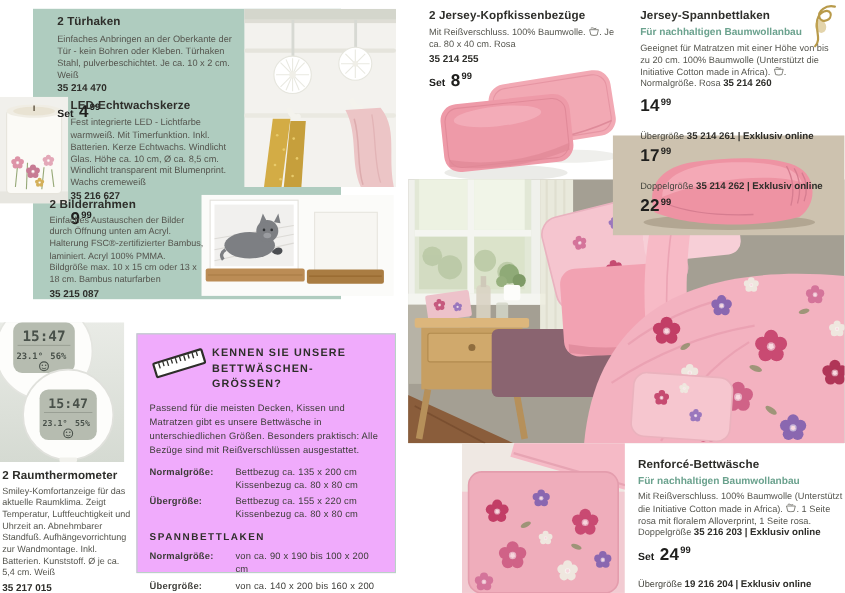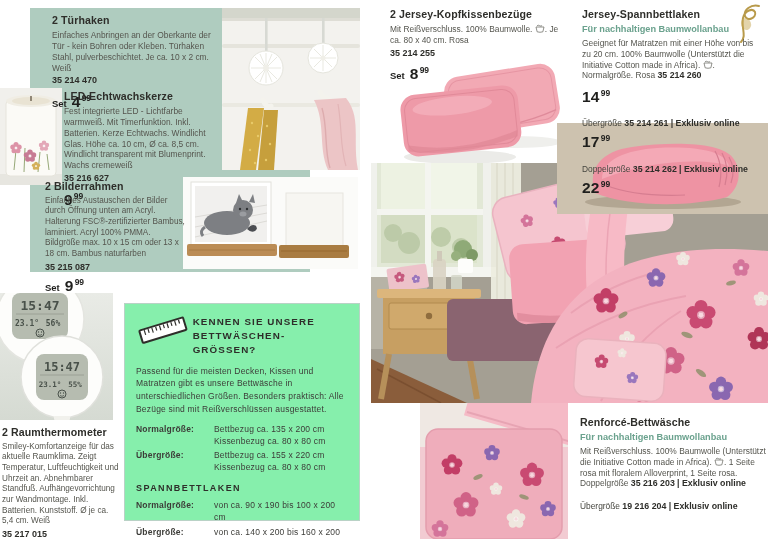--- a/index.html
+++ b/index.html
@@ -18,21 +18,21 @@
   .p-desc{color:#55554e;}
   .p-sku{font-weight:bold;font-size:9px;color:#2e2e2a;margin-top:2px;}
   .b{font-weight:bold;color:#2e2e2a;font-size:8.8px;}
   .price-row{margin-top:5px;color:#1f1f1d;}
   .pfx{font-weight:bold;font-size:9.5px;margin-right:5px;}
   .pint{font-weight:bold;font-size:15.5px;letter-spacing:.2px;}
   .psup{font-weight:bold;font-size:8.5px;vertical-align:6px;margin-left:1px;}
   .variant{margin-top:11px;}
   .wash-ic{display:inline-block;vertical-align:-1px;}
   
-  .infobox{left:124px;top:303px;width:236px;height:218px;background:#86efac;
+  .infobox{left:124px;top:303px;width:236px;height:218px;background:#f0abfc;
            border:1px solid #b9d2c6;box-sizing:border-box;padding:9px 11px;z-index:5;}
   .ib-head{display:flex;align-items:flex-start;gap:5px;}
   .ib-title{font-weight:bold;font-size:9.8px;letter-spacing:1.1px;color:#2e2e2a;line-height:1.45;padding-top:2px;}
   .ib-intro{font-size:8.5px;line-height:1.5;color:#3c3c38;margin-top:7px;letter-spacing:.2px;}
   .ib-table{margin-top:8px;font-size:8.5px;color:#3c3c38;letter-spacing:.2px;}
   .ib-row{display:flex;margin-bottom:3px;}
   .ib-label{width:78px;font-weight:bold;flex:none;}
   .ib-val{flex:1;line-height:1.4;}
   .ib-sec{font-weight:bold;font-size:9px;letter-spacing:1.4px;color:#2e2e2a;margin:9px 0 7px;}
   svg text{font-family:"DejaVu Sans Mono",monospace;}
@@ -72,23 +72,20 @@
     <div class="p-sku">35 216 627</div>
     <div class="price-row">
       <span class="pint">9</span><span class="psup">99</span>
     </div>
   </div>
 
   <div class="abs pblock" style="left:45px;top:180px;width:142px;">
     <div class="p-title">2 Bilderrahmen</div>
     <div class="p-desc" style="font-size:8.2px">Einfaches Austauschen der Bilder durch Öffnung unten am Acryl. Halterung FSC®-zertifizierter Bambus, laminiert. Acryl 100% PMMA. Bildgröße max. 10 x 15 cm oder 13 x 18 cm. Bambus naturfarben</div>
     <div class="p-sku">35 215 087</div>
-    <div class="price-row" style="margin-top:3px">
-      <span class="pfx">Set</span><span class="pint">9</span><span class="psup">99</span>
-    </div>
   </div>
 
   <div class="abs pblock" style="left:2px;top:426px;width:117px;">
     <div class="p-title">2 Raumthermometer</div>
     <div class="p-desc" style="font-size:8.2px">Smiley-Komfortanzeige für das aktuelle Raumklima. Zeigt Temperatur, Luftfeuchtigkeit und Uhrzeit an. Abnehmbarer Standfuß. Aufhängevorrichtung zur Wandmontage. Inkl. Batterien. Kunststoff. Ø je ca. 5,4 cm. Weiß</div>
     <div class="p-sku">35 217 015</div>
 
   </div>
 
   <div class="abs pblock" style="left:390px;top:8px;width:172px;">
@@ -149,20 +146,23 @@
       <span>Mit Reißverschluss. 100% Baumwolle (Unterstützt die Initiative Cotton made in Africa).</span>
       <svg class="wash-ic" width="10" height="9" viewBox="0 0 12 10">
           <path d="M1.2,3.2 L10.8,3.2 L9.4,9 Q6,10 2.6,9 Z" fill="none" stroke="#6b6b64" stroke-width="0.9"></path>
           <path d="M2.5,1.6 Q4,0.6 5.5,1.6 Q7,2.6 8.5,1.6" fill="none" stroke="#6b6b64" stroke-width="0.9"></path>
         </svg><span>.</span>
       <span>1 Seite rosa mit floralem Alloverprint, 1 Seite rosa.</span>
       <span>Doppelgröße</span>
       <span class="b">35 216 203</span>
       <span class="b">|</span>
       <span class="b">Exklusiv online</span>
+    </div>
+    <div class="price-row">
+      <span class="pfx">Set</span><span class="pint">24</span><span class="psup">99</span>
     </div>
     <div class="variant">
       <span>Übergröße</span>
       <span class="b">19 216 204</span>
       <span class="b">|</span>
       <span class="b">Exklusiv online</span>
       
     </div>
   </div>
 

